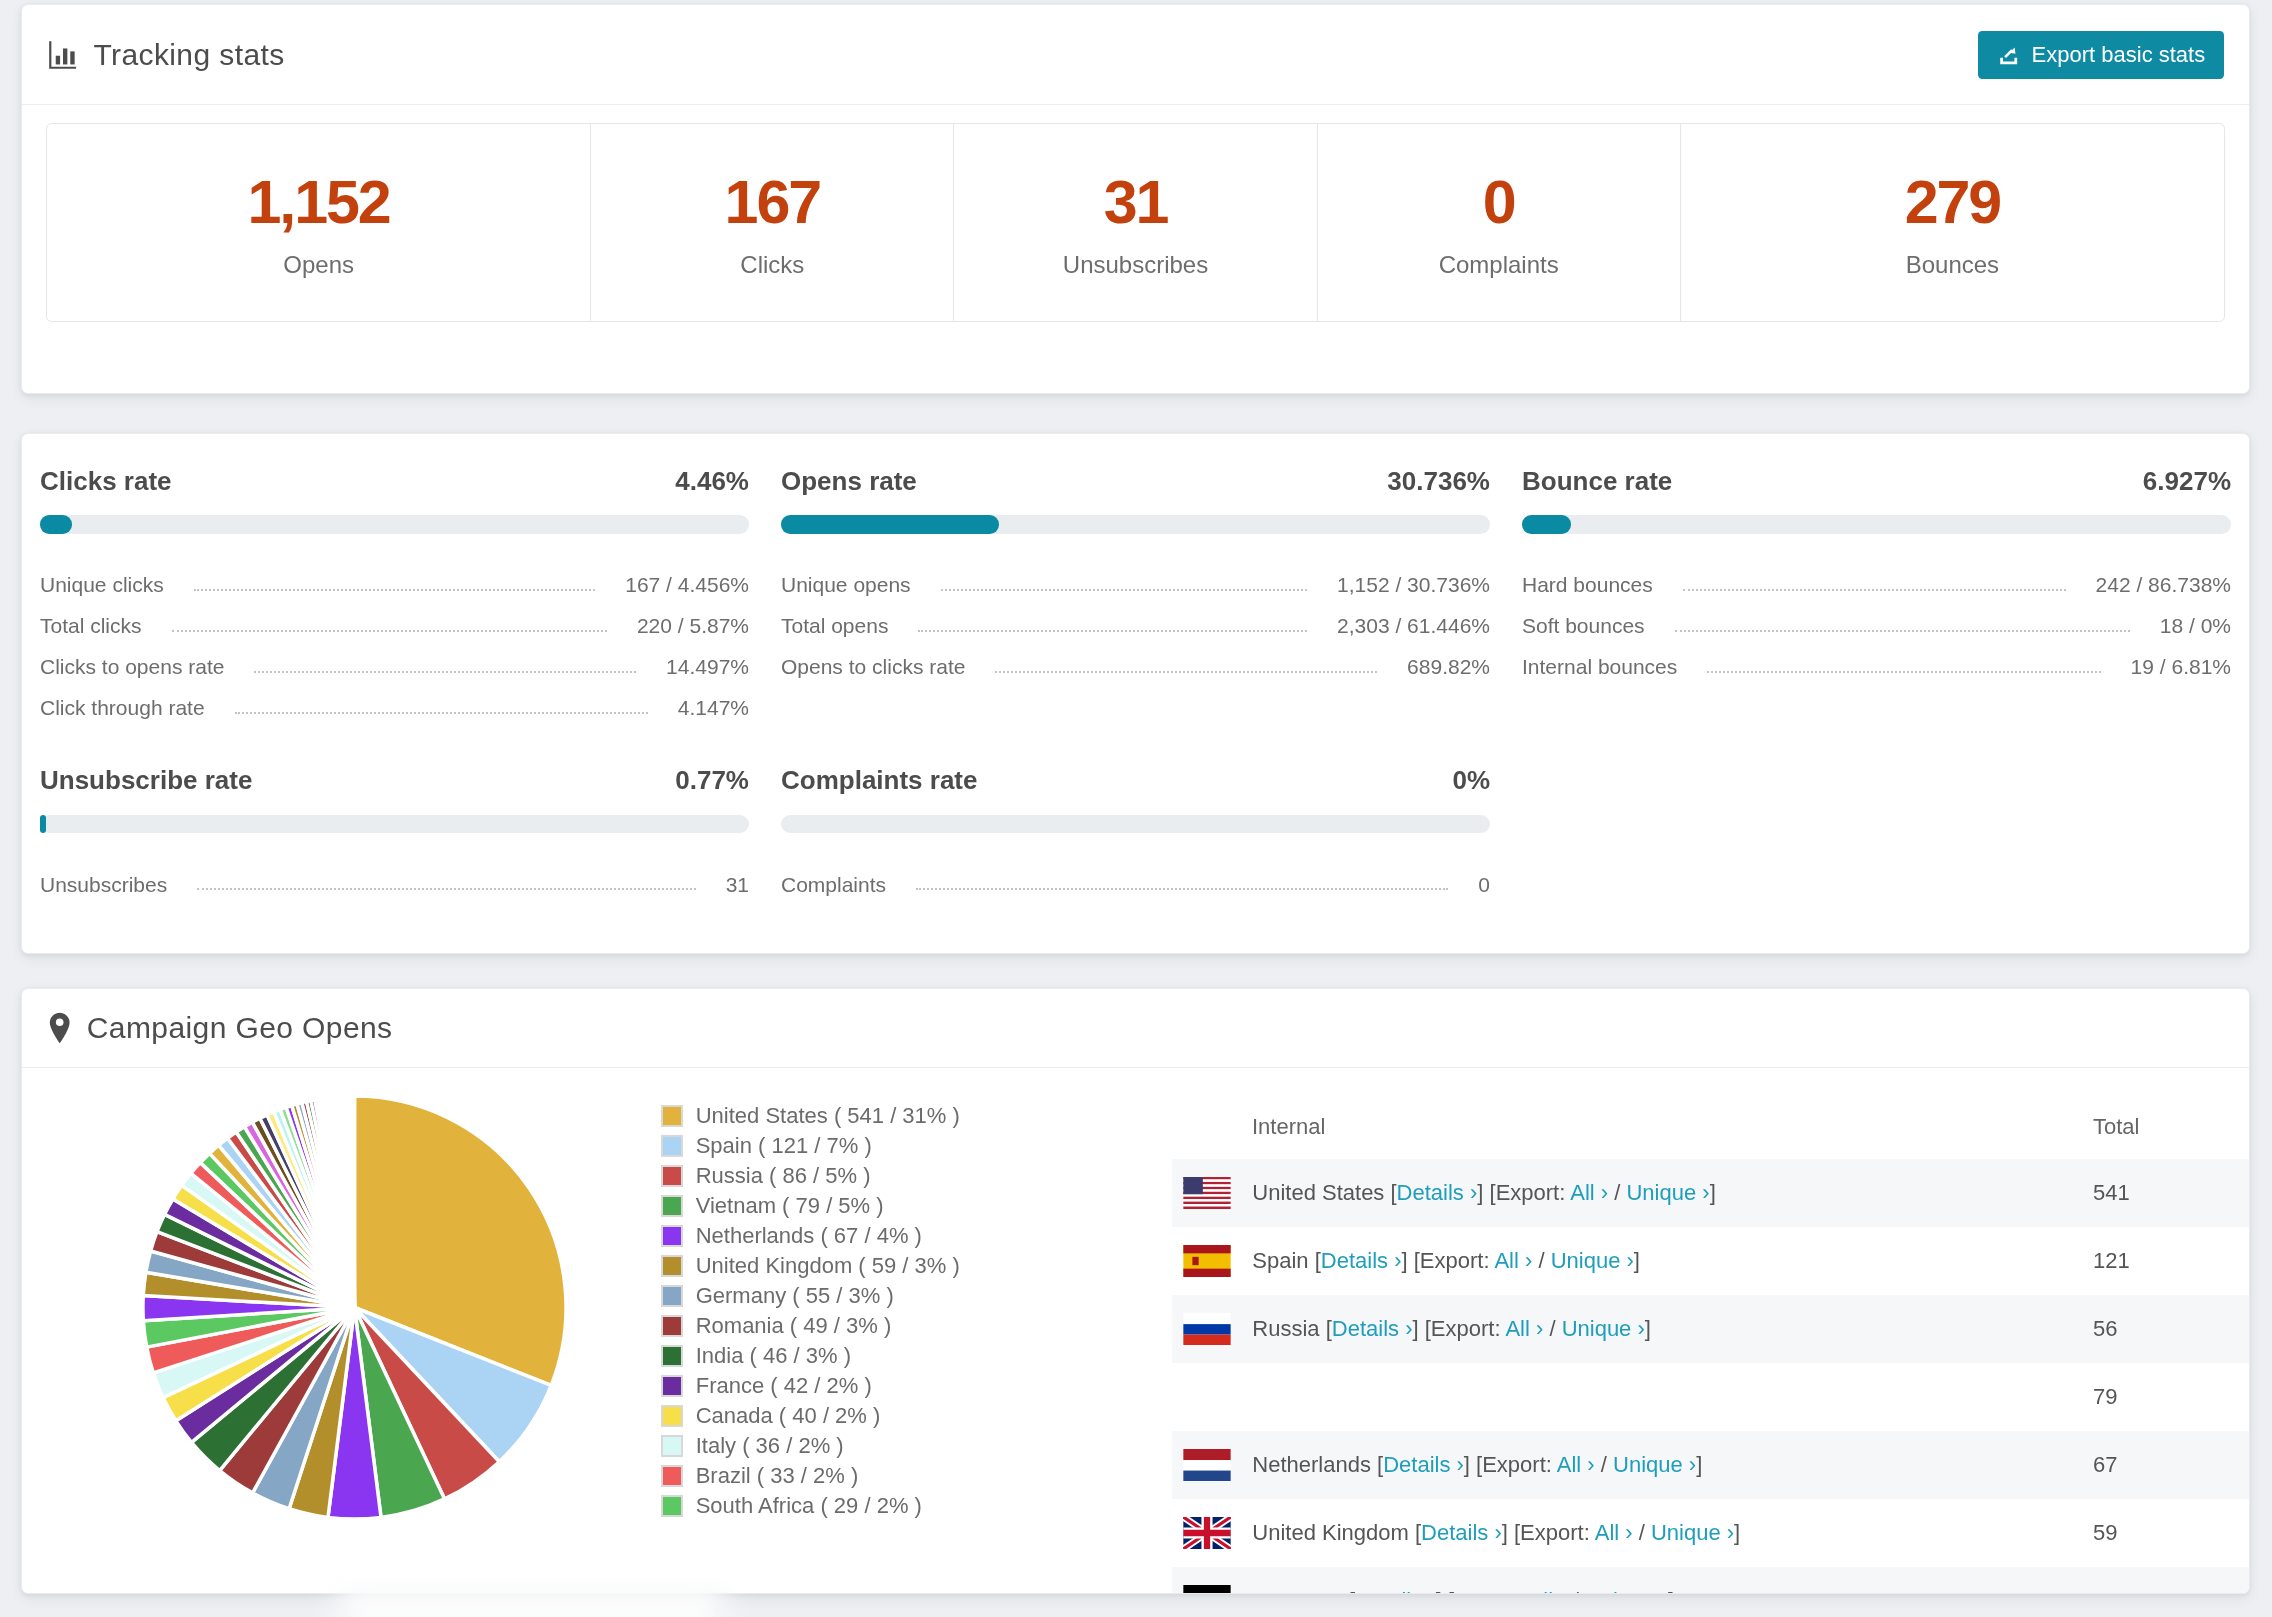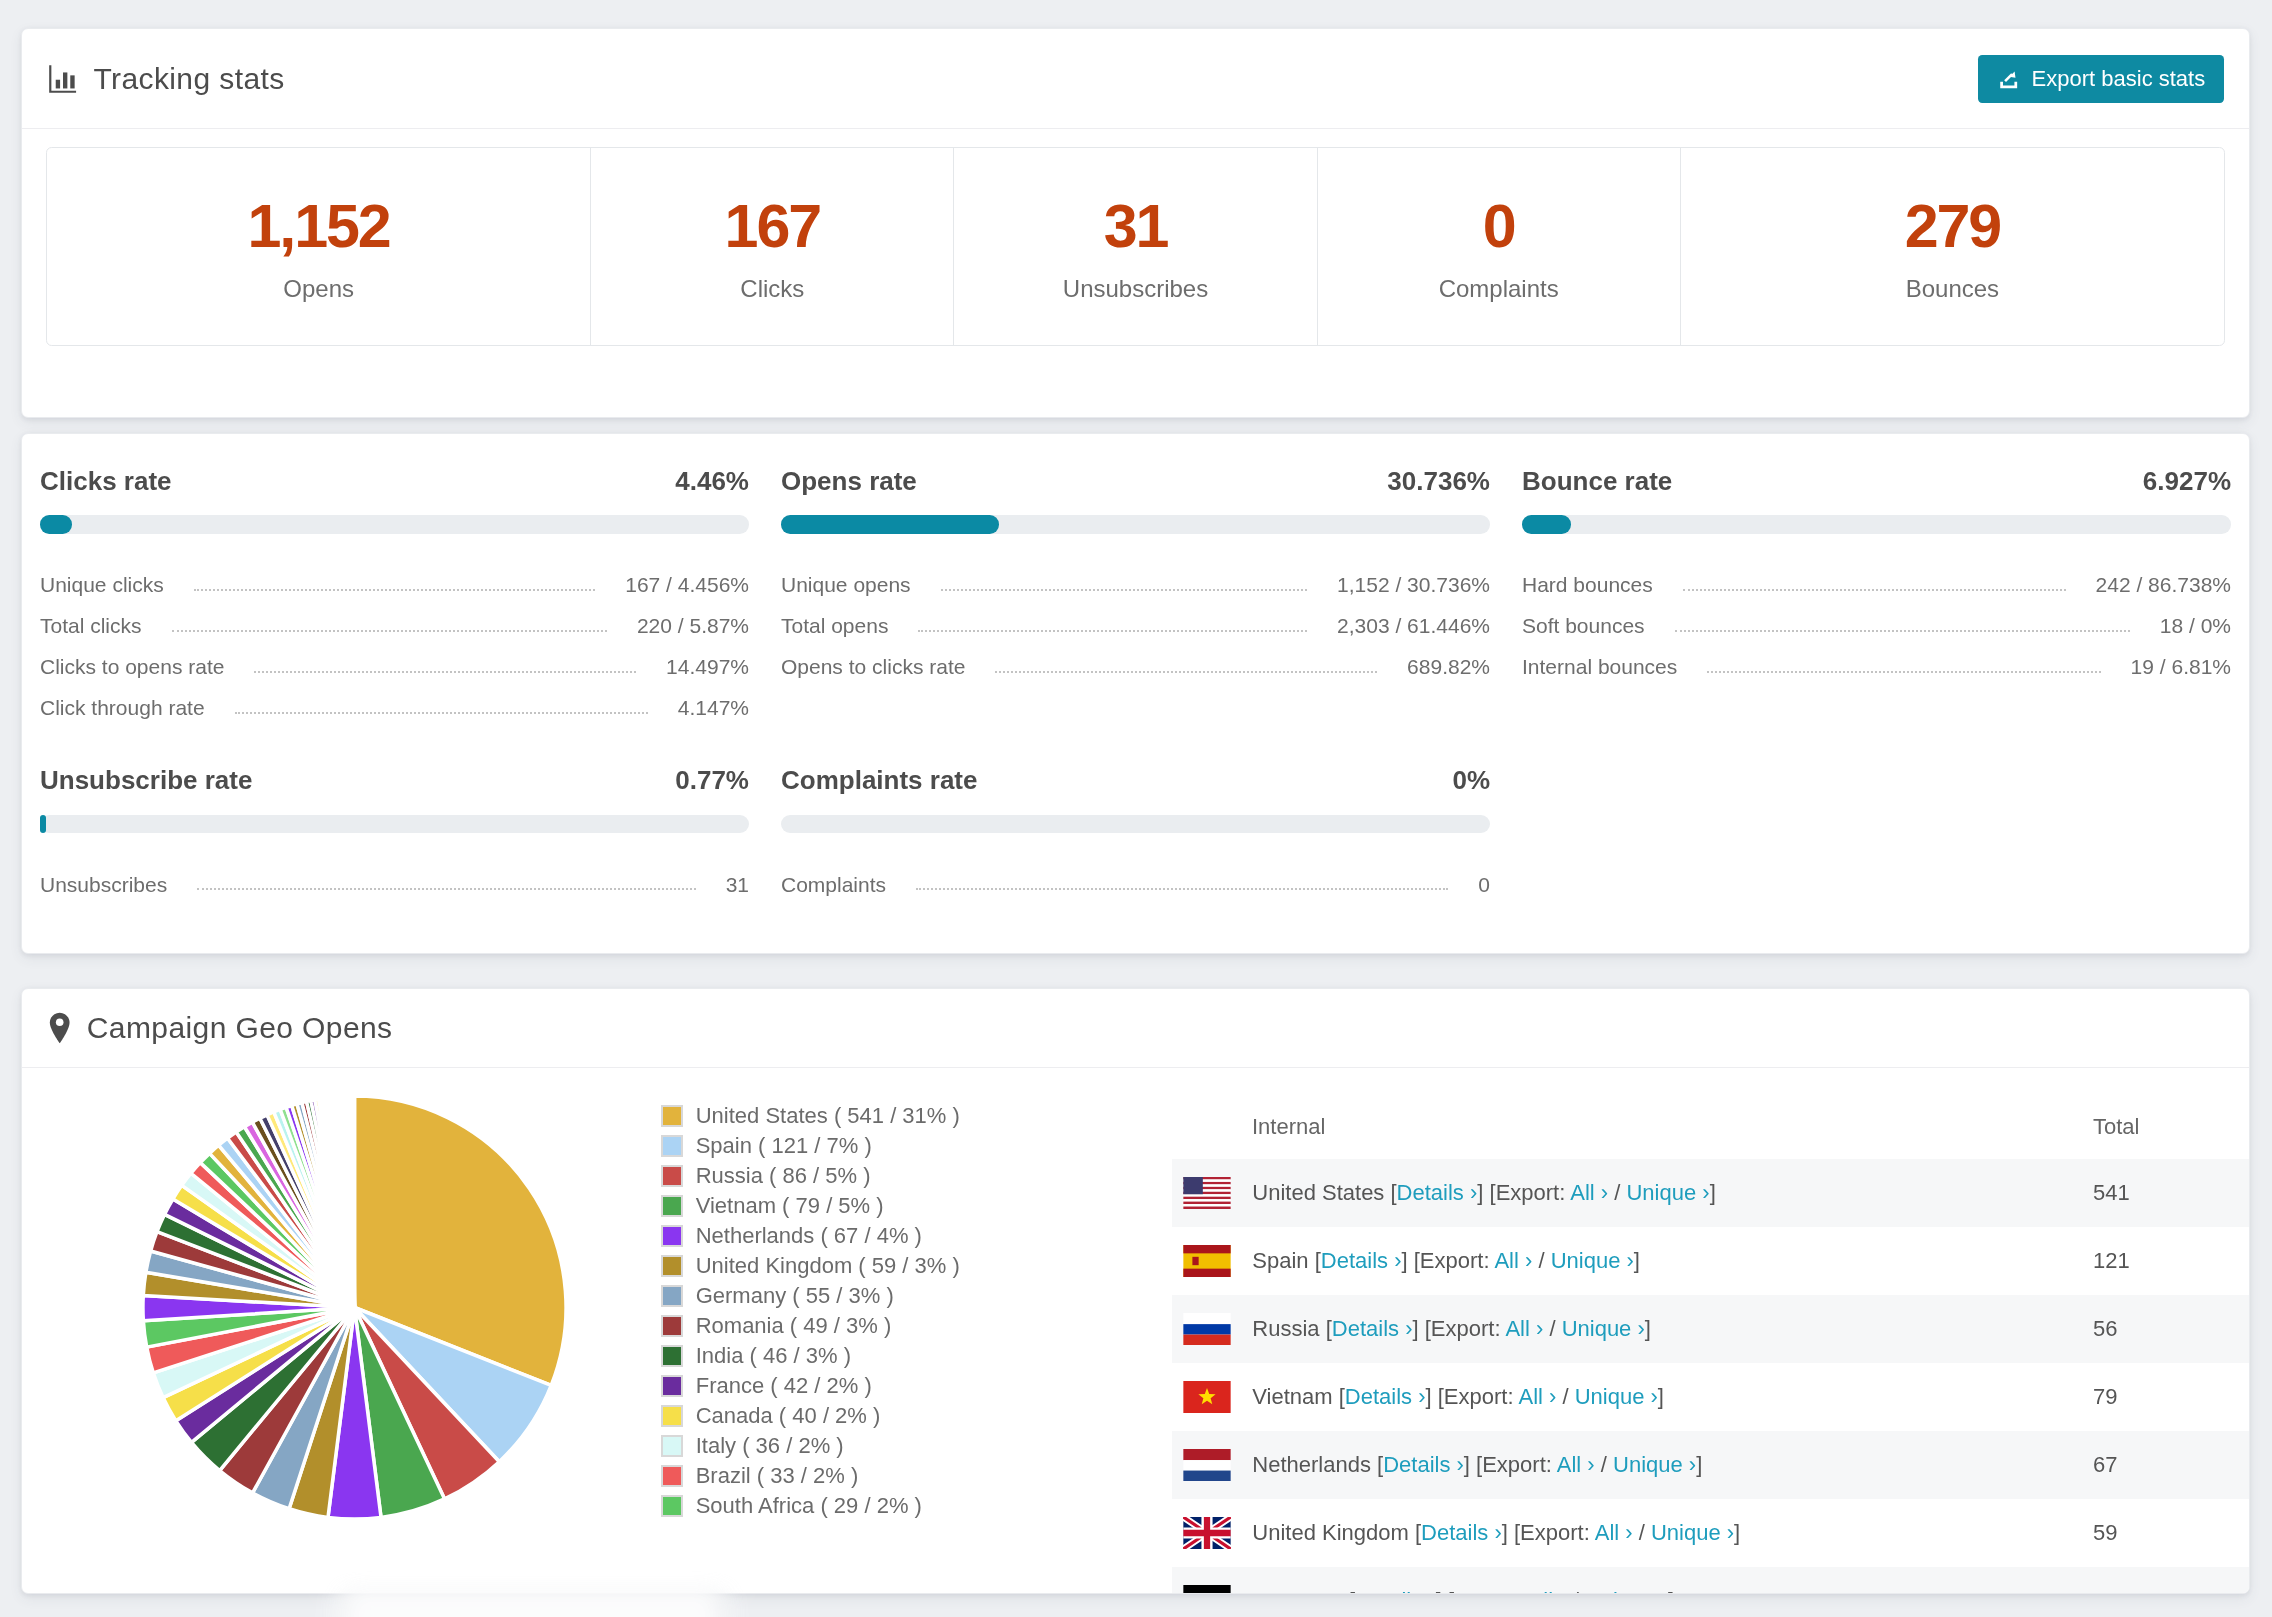--- a/index.html
+++ b/index.html
@@ -8,21 +8,21 @@
     background:#edeff2;
     font-family:"Liberation Sans", sans-serif;
     position:relative;
     color:#555;
   }
   .card {
     position:absolute; left:21px; width:2229px;
     background:#fff; border:0.7px solid #e9ebee; border-radius:7px;
     box-shadow:0 1.4px 4.2px rgba(60,70,85,.08), 0 4.2px 12.7px rgba(60,70,85,.07);
   }
-  #card-tracking { top:28px; height:390px; }
+  #card-tracking { top:4px; height:390px; }
   #card-rates    { top:433px; height:521px; }
   #card-geo      { top:988px; height:606px; overflow:hidden; }
 
   .card-header {
     display:flex; align-items:center; padding:0 25.4px;
     border-bottom:1.4px solid #ededf0;
   }
   #card-tracking .card-header { height:100px; }
   #card-geo .card-header { height:79px; }
   .card-title { font-size:30px; color:#4c4c4c; letter-spacing:0.4px; }
@@ -444,29 +444,20 @@
                 <rect width="68" height="16" fill="#fff"></rect>
                 <rect y="16" width="68" height="15" fill="#0039A6"></rect>
                 <rect y="31" width="68" height="15" fill="#D52B1E"></rect>
               </svg>
             </span>
             <span class="country-line"><span>Russia</span> [<a class="lnk">Details ›</a>] [Export: <a class="lnk">All ›</a> / <a class="lnk">Unique ›</a>]</span>
           </div>
           <div class="cell-total">56</div>
         </div>
         <div class="grow">
-          <div class="cell-country">
-            <span class="flag">
-              <svg width="48" height="32" viewBox="0 0 68 46">
-                <rect width="68" height="46" fill="#DA251D"></rect>
-                <polygon points="34.0,10.0 37.2,18.6 46.4,19.0 39.2,24.7 41.6,33.5 34.0,28.5 26.4,33.5 28.8,24.7 21.6,19.0 30.8,18.6" fill="#FFDE00"></polygon>
-              </svg>
-            </span>
-            <span class="country-line"><span>Vietnam</span> [<a class="lnk">Details ›</a>] [Export: <a class="lnk">All ›</a> / <a class="lnk">Unique ›</a>]</span>
-          </div>
           <div class="cell-total">79</div>
         </div>
         <div class="grow striped">
           <div class="cell-country">
             <span class="flag">
               <svg width="48" height="32" viewBox="0 0 68 46">
                 <rect width="68" height="16" fill="#AE1C28"></rect>
                 <rect y="16" width="68" height="15" fill="#fff"></rect>
                 <rect y="31" width="68" height="15" fill="#21468B"></rect>
               </svg>

